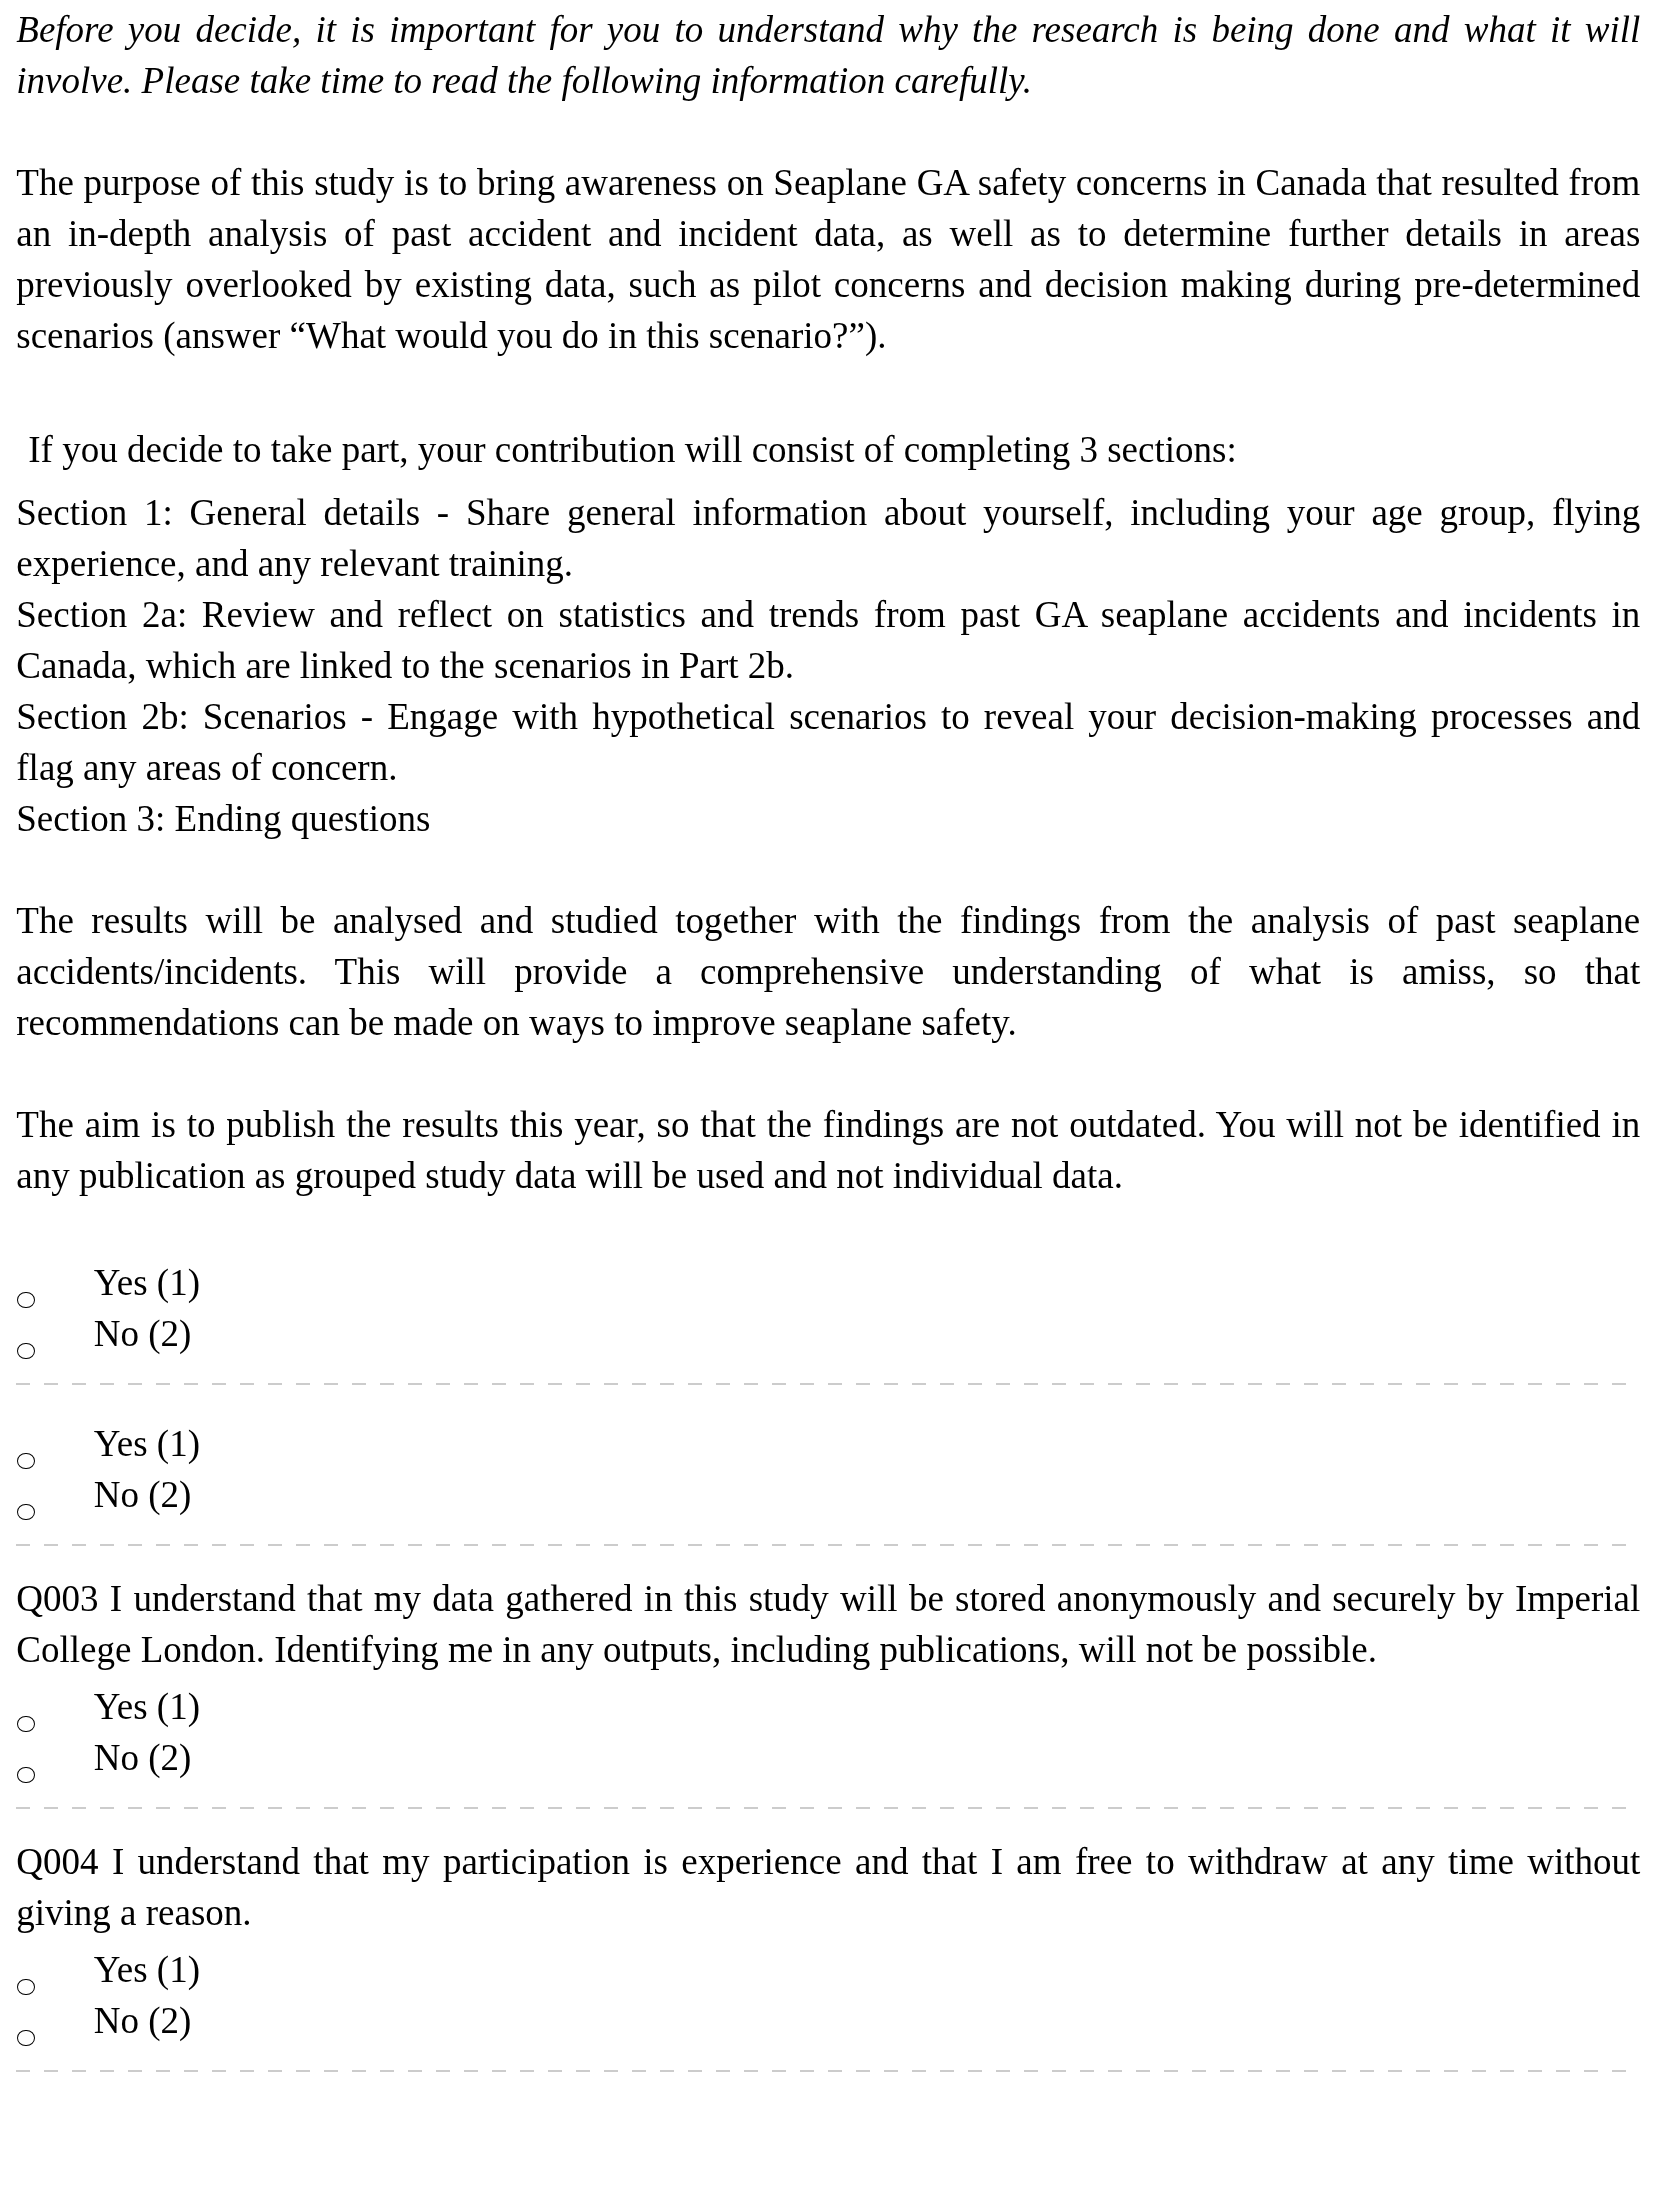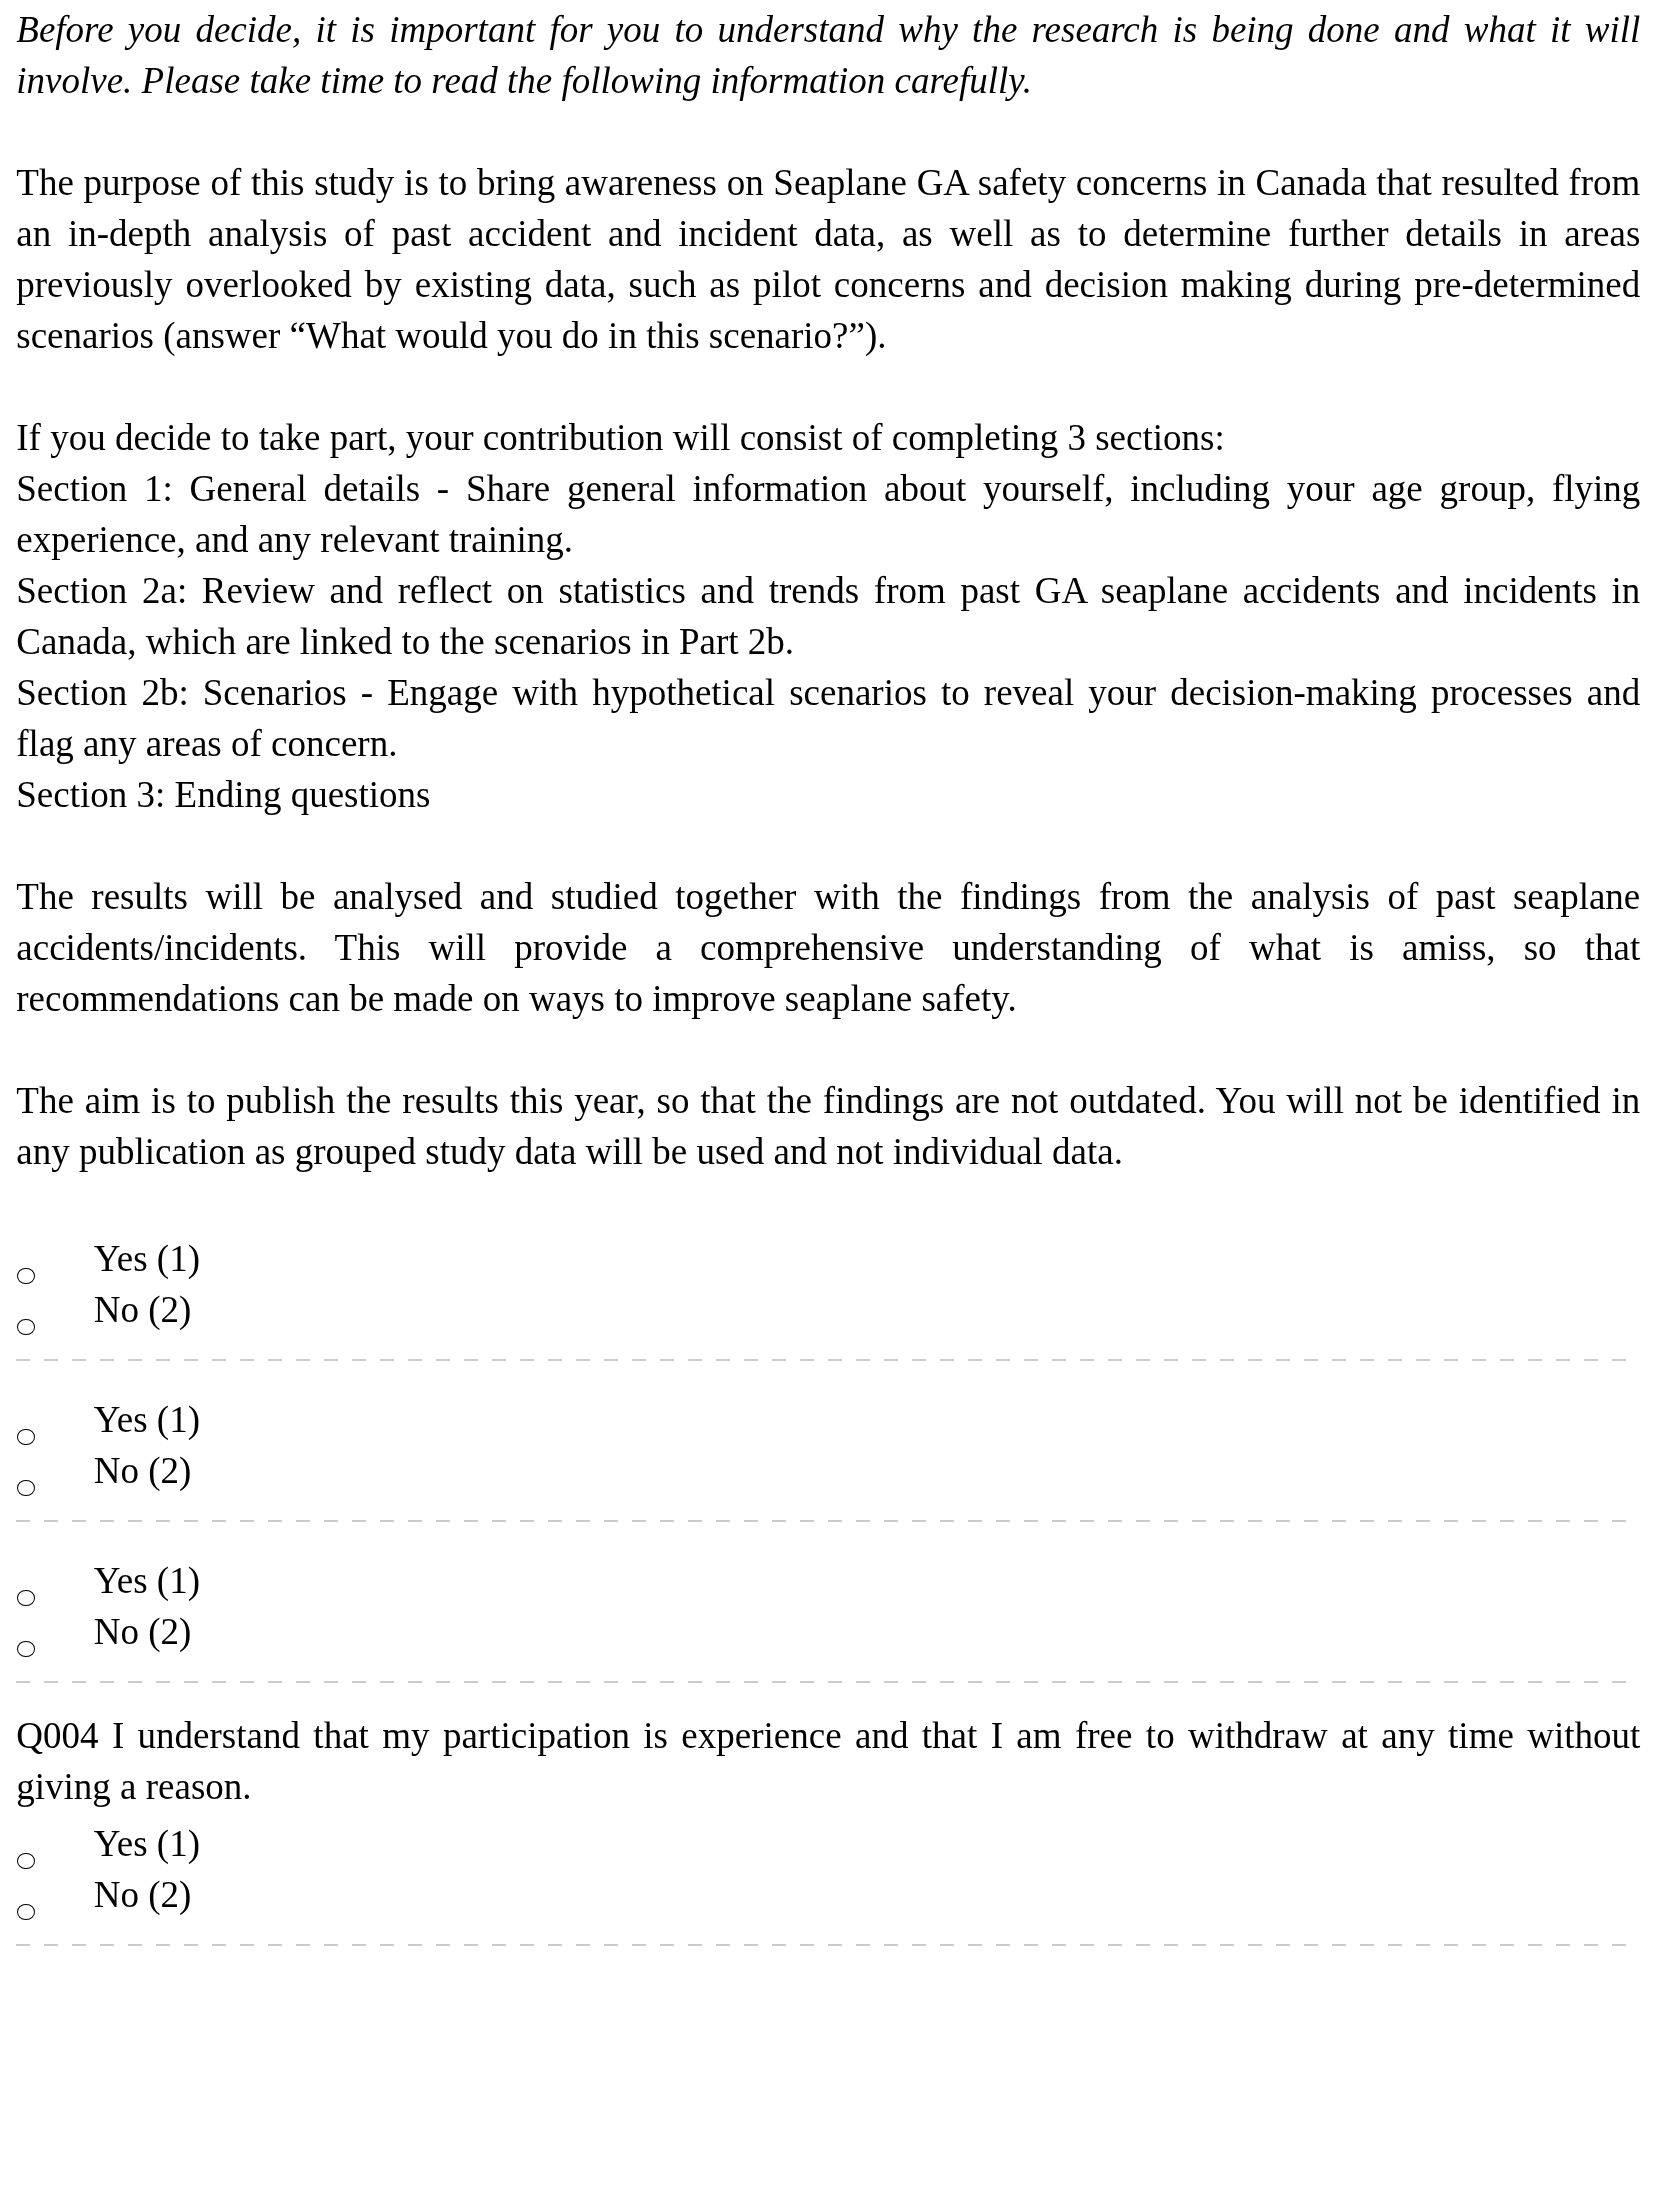--- a/index.html
+++ b/index.html
@@ -22,21 +22,21 @@
     left: 16.3px;
     top: 0;
     width: 1624px;
   }
   .para {
     margin: 0;
     text-align: justify;
     text-align-last: left;
   }
   .gap { height: 51px; }
-  .line { margin: 0; text-align: justify; }
+  .line { margin: 12px; text-align: justify; }
   .section-list .item { margin: 0; text-align: justify; }
   .question { position: relative; }
   .q-text { margin: 0; text-align: justify; }
   .options {
     list-style: none;
     margin: 0;
     padding: 0;
     margin-top: 5.7px;
   }
   .option {
@@ -117,20 +117,21 @@
       <li class="option">
         <span class="radio"></span>
         <span>No (2)</span>
       </li>
     </ul>
   </div>
   <div class="separator"></div>
   <div class="after-sep"></div>
 
   <div class="question">
+    <p class="q-text">Q003 I understand that my data gathered in this study will be stored anonymously and securely by Imperial College London. Identifying me in any outputs, including publications, will not be possible.</p>
     <ul class="options">
       <li class="option">
         <span class="radio"></span>
         <span>Yes (1)</span>
       </li>
       <li class="option">
         <span class="radio"></span>
         <span>No (2)</span>
       </li>
     </ul>

